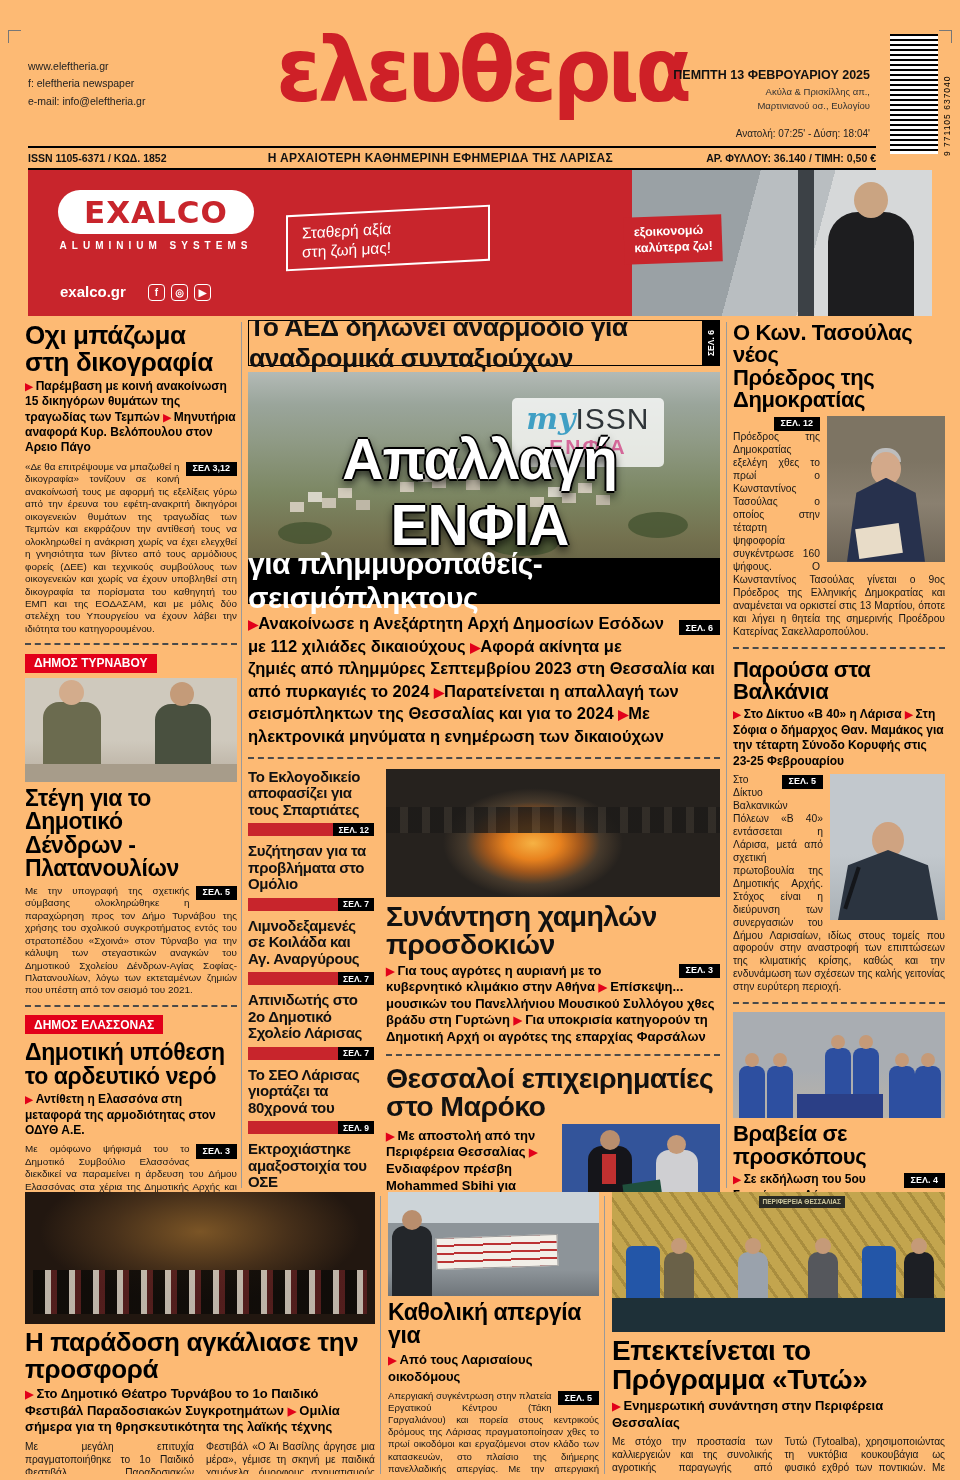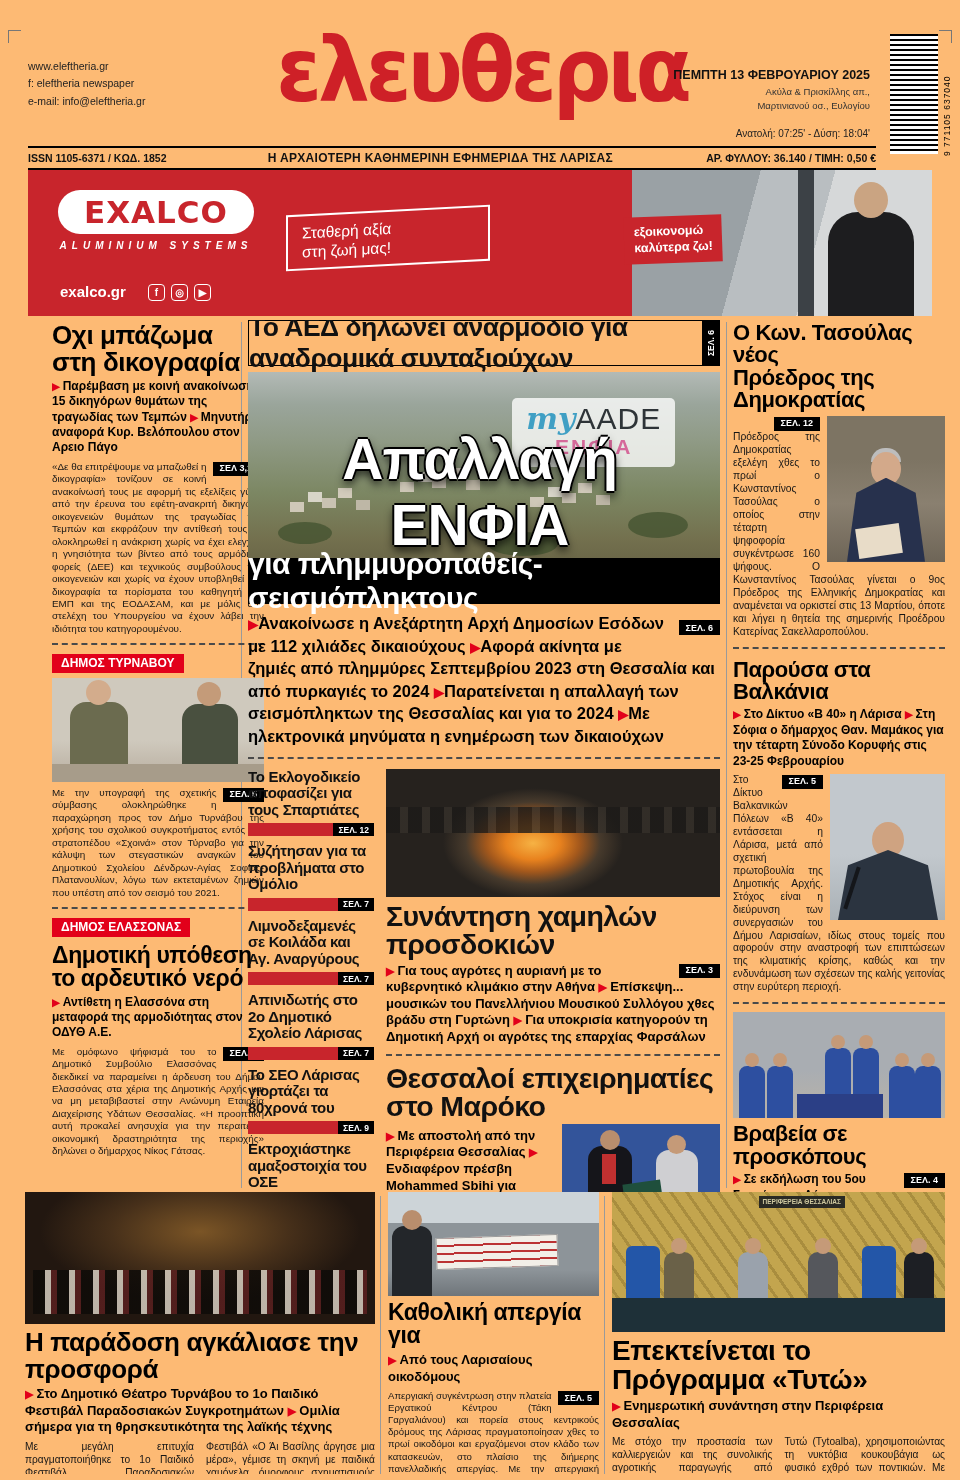--- a/index.html
+++ b/index.html
@@ -32,31 +32,31 @@
            border-radius:30px 30px 0 0;}
   .ad .man::before{content:"";position:absolute;left:26px;top:-30px;width:34px;height:36px;
            border-radius:50%;background:#caa482;}
   .ad .tag{position:absolute;right:210px;top:46px;background:#c8252c;color:#fff;
            font-size:12.5px;font-weight:bold;padding:7px 10px;line-height:1.3;transform:rotate(-2deg);}
   .ad .logobox{position:absolute;left:30px;top:20px;width:196px;height:44px;background:#fff;
            border-radius:22px;display:flex;align-items:center;justify-content:center;
            font-weight:800;font-size:31px;color:#c8252c;letter-spacing:1px;
            font-family:"DejaVu Sans",sans-serif;}
   .ad .logosub{position:absolute;left:30px;top:70px;width:196px;text-align:center;color:#fff;
-           font-size:10px;letter-spacing:5px;font-weight:bold;font-style:italic;}
+           font-size:10px;letter-spacing:5px;font-weight:bold;}
   .ad .slogan{position:absolute;left:258px;top:40px;width:186px;height:52px;border:2px solid #fff;
            transform:skewY(-3deg);display:flex;align-items:center;color:#fff;
            font-size:15.5px;line-height:1.25;padding-left:14px;}
   .ad .url{position:absolute;left:32px;bottom:16px;color:#fff;font-size:15px;font-weight:bold;}
   .ad .social{position:absolute;left:120px;bottom:15px;display:flex;gap:6px;}
   .ad .social span{width:15px;height:15px;border:1.5px solid #fff;border-radius:4px;color:#fff;
            font-size:10px;display:flex;align-items:center;justify-content:center;font-weight:bold;}
   
   .vr{background:#9a9a9a;width:1px;}
-  .colL{left:25px;top:320px;width:212px;height:872px;overflow:hidden;margin-left:27px;}
+  .colL{left:25px;top:320px;width:212px;height:872px;overflow:hidden;}
   .colC{left:248px;top:320px;width:472px;height:872px;overflow:hidden;}
   .colR{left:733px;top:320px;width:212px;height:872px;overflow:hidden;}
   .art{border-bottom:2px dashed #4a4a4a;padding-bottom:8px;margin-bottom:8px;overflow:hidden;}
   .art:last-child{border-bottom:none;}
   .kicker{display:inline-block;background:#e2001a;color:#fff;font-weight:bold;font-size:12px;
           padding:2.5px 9px;margin-bottom:5px;}
   h2.ttl{margin:2px 0 4px;font-weight:800;line-height:1.02;letter-spacing:-.4px;color:#000;}
   .colL h2.ttl{font-size:23px;}
   .colR h2.ttl{font-size:22px;}
   .deck{font-size:12px;font-weight:bold;line-height:1.28;margin:4px 0 5px;color:#000;}
@@ -240,20 +240,24 @@
       </div>
     </div>
 
     <div class="art">
       <span class="kicker">ΔΗΜΟΣ ΤΥΡΝΑΒΟΥ</span>
       <div class="ph tyr">
         <i class="o1"></i>
           <i class="o2"></i>
         <div class="desk"></div>
       </div>
+      <h2 class="ttl">
+        <span>Στέγη για το Δημοτικό</span><br>
+        <span>Δένδρων - Πλατανουλίων</span>
+      </h2>
       <div class="body">
         <span class="badge">ΣΕΛ. 5</span>
         <span>Με την υπογραφή της σχετικής σύμβασης ολοκληρώθηκε η παραχώρηση προς τον Δήμο Τυρνάβου της χρήσης του σχολικού συγκροτήματος εντός του στρατοπέδου «Σχοινά» στον Τύρναβο για την κάλυψη των στεγαστικών αναγκών του Δημοτικού Σχολείου Δένδρων-Αγίας Σοφίας-Πλατανουλίων, λόγω των εκτεταμένων ζημιών που υπέστη από τον σεισμό του 2021.</span>
       </div>
     </div>
 
     <div class="art">
       <span class="kicker">ΔΗΜΟΣ ΕΛΑΣΣΟΝΑΣ</span>
       <h2 class="ttl">
         <span>Δημοτική υπόθεση</span><br>
@@ -278,21 +282,21 @@
     </div>
 
     <div class="mainphoto">
       <div class="bld" style="left:60px;top:120px;"></div>
       <div class="bld" style="left:170px;top:100px;"></div>
       <div class="bld" style="left:300px;top:115px;"></div>
       <div class="blob" style="left:30px;top:150px;width:54px;height:22px;"></div>
       <div class="blob" style="left:240px;top:160px;width:70px;height:24px;"></div>
       <div class="blob" style="left:380px;top:140px;width:60px;height:26px;"></div>
       <div class="myaade">
-        <div class="l1"><span class="my">my</span><span class="aade">AADE</span></div>
+        <div class="l1"><span class="my">my</span><span class="aade">ISSN</span></div>
         <div class="enfia">ΕΝΦΙΑ</div>
       </div>
       <div class="h1over">Απαλλαγή ΕΝΦΙΑ</div>
       <div class="h2strip">για πλημμυροπαθείς-σεισμόπληκτους</div>
     </div>
 
     <div class="bullets">
       <span class="badge" style="margin-top:8px;">ΣΕΛ. 6</span>
       <span class="seg">Ανακοίνωσε η Ανεξάρτητη Αρχή Δημοσίων Εσόδων με 112 χιλιάδες δικαιούχους</span>
       <span class="seg">Αφορά ακίνητα με ζημιές από πλημμύρες Σεπτεμβρίου 2023 στη Θεσσαλία και από πυρκαγιές το 2024</span>

